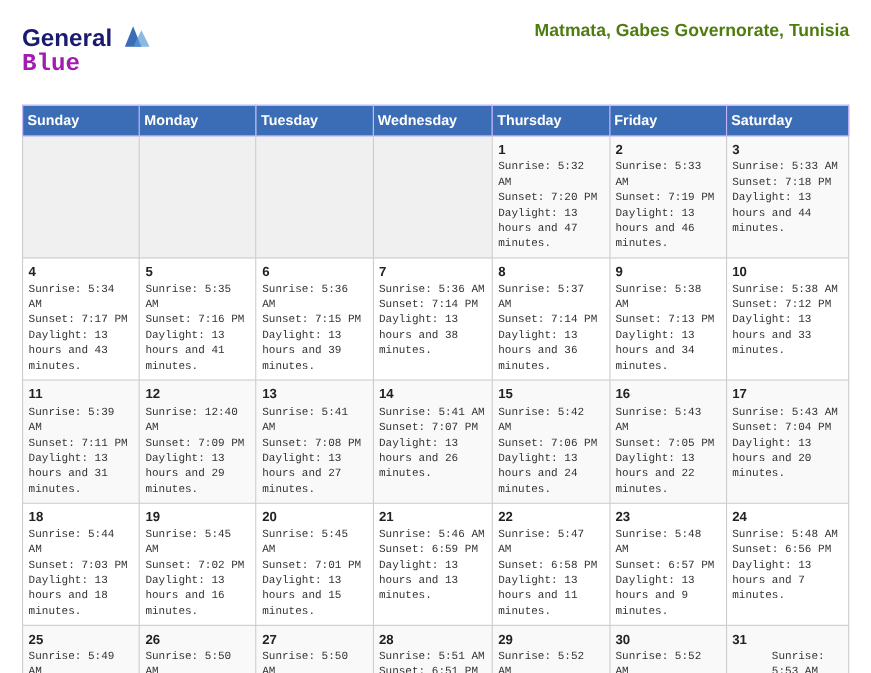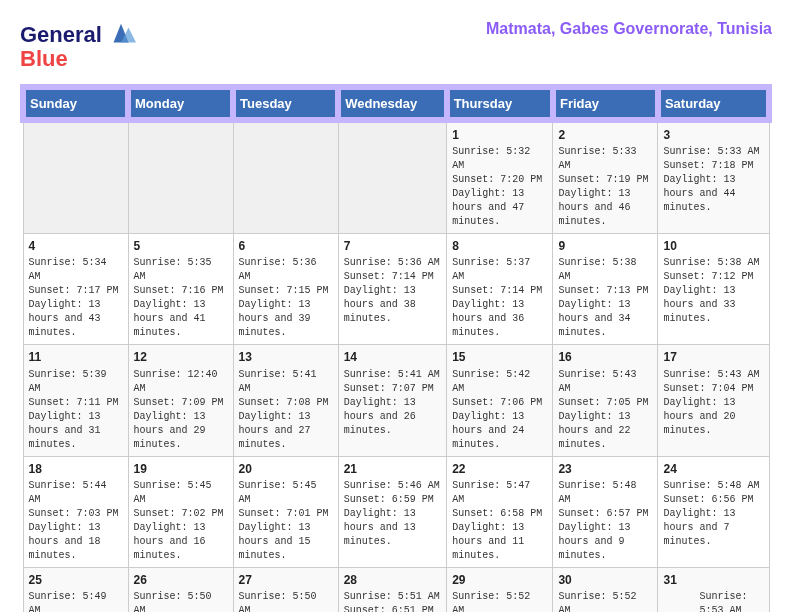--- a/index.html
+++ b/index.html
@@ -7,21 +7,21 @@
       font-family: Arial, sans-serif;
       background: #fff;
       width: 792px;
       min-height: 612px;
       padding: 20px;
     }
     .header-section {
       display: flex;
       align-items: flex-start;
       justify-content: space-between;
-      margin-bottom: 12px;
+      margin-bottom: 24px;
     }
     .logo {
       display: flex;
       align-items: center;
     }
     .logo-text {
       font-size: 22px;
       font-weight: bold;
       color: #1a1a6e;
       line-height: 1.1;
@@ -36,34 +36,34 @@
     }
     .main-title {
       font-size: 42px;
       font-weight: bold;
       color: #1a1a1a;
       line-height: 1.1;
     }
     .subtitle {
       font-size: 16px;
       font-weight: bold;
-      color: #8b5cf6;
+      color: #4d7c0f;
     }
     .calendar {
       width: 100%;
       border-collapse: collapse;
       font-size: 10.5px;
     }
     .calendar thead tr th {
       background-color: #3a6db5;
       color: #fff;
       padding: 6px 4px;
       text-align: left;
       font-size: 13px;
-      border: 6px solid #c4b5fd;
+      border: 1px solid #c4b5fd;
     }
     .calendar tbody tr td {
       vertical-align: top;
       border: 1px solid #ccc;
       padding: 4px 5px;
       width: 113px;
       min-height: 80px;
       background: #fff;
       color: #222;
       line-height: 1.35;
@@ -93,21 +93,21 @@
 <div class="header-section">
   <div class="logo">
     <div>
       <div style="display:flex;align-items:center;">
         <span class="logo-text">General</span>
         <svg class="logo-icon" viewBox="0 0 40 40" xmlns="http://www.w3.org/2000/svg">
           <polygon points="10,30 20,5 30,30" fill="#3a6db5"></polygon>
           <polygon points="20,30 30,10 40,30" fill="#5a9ad5" opacity="0.7"></polygon>
         </svg>
       </div>
-      <div style="font-size:22px;font-weight:bold;color:#ef4444;margin-top:-4px;">Blue</div>
+      <div style="font-size:22px;font-weight:bold;color:#a21caf;margin-top:-4px;font-family:Liberation Mono, monospace;">Blue</div>
     </div>
   </div>
   <div class="title-area">
     <div class="subtitle">Matmata, Gabes Governorate, Tunisia</div>
   </div>
 </div>
 
 <table class="calendar">
   <thead>
     <tr>

